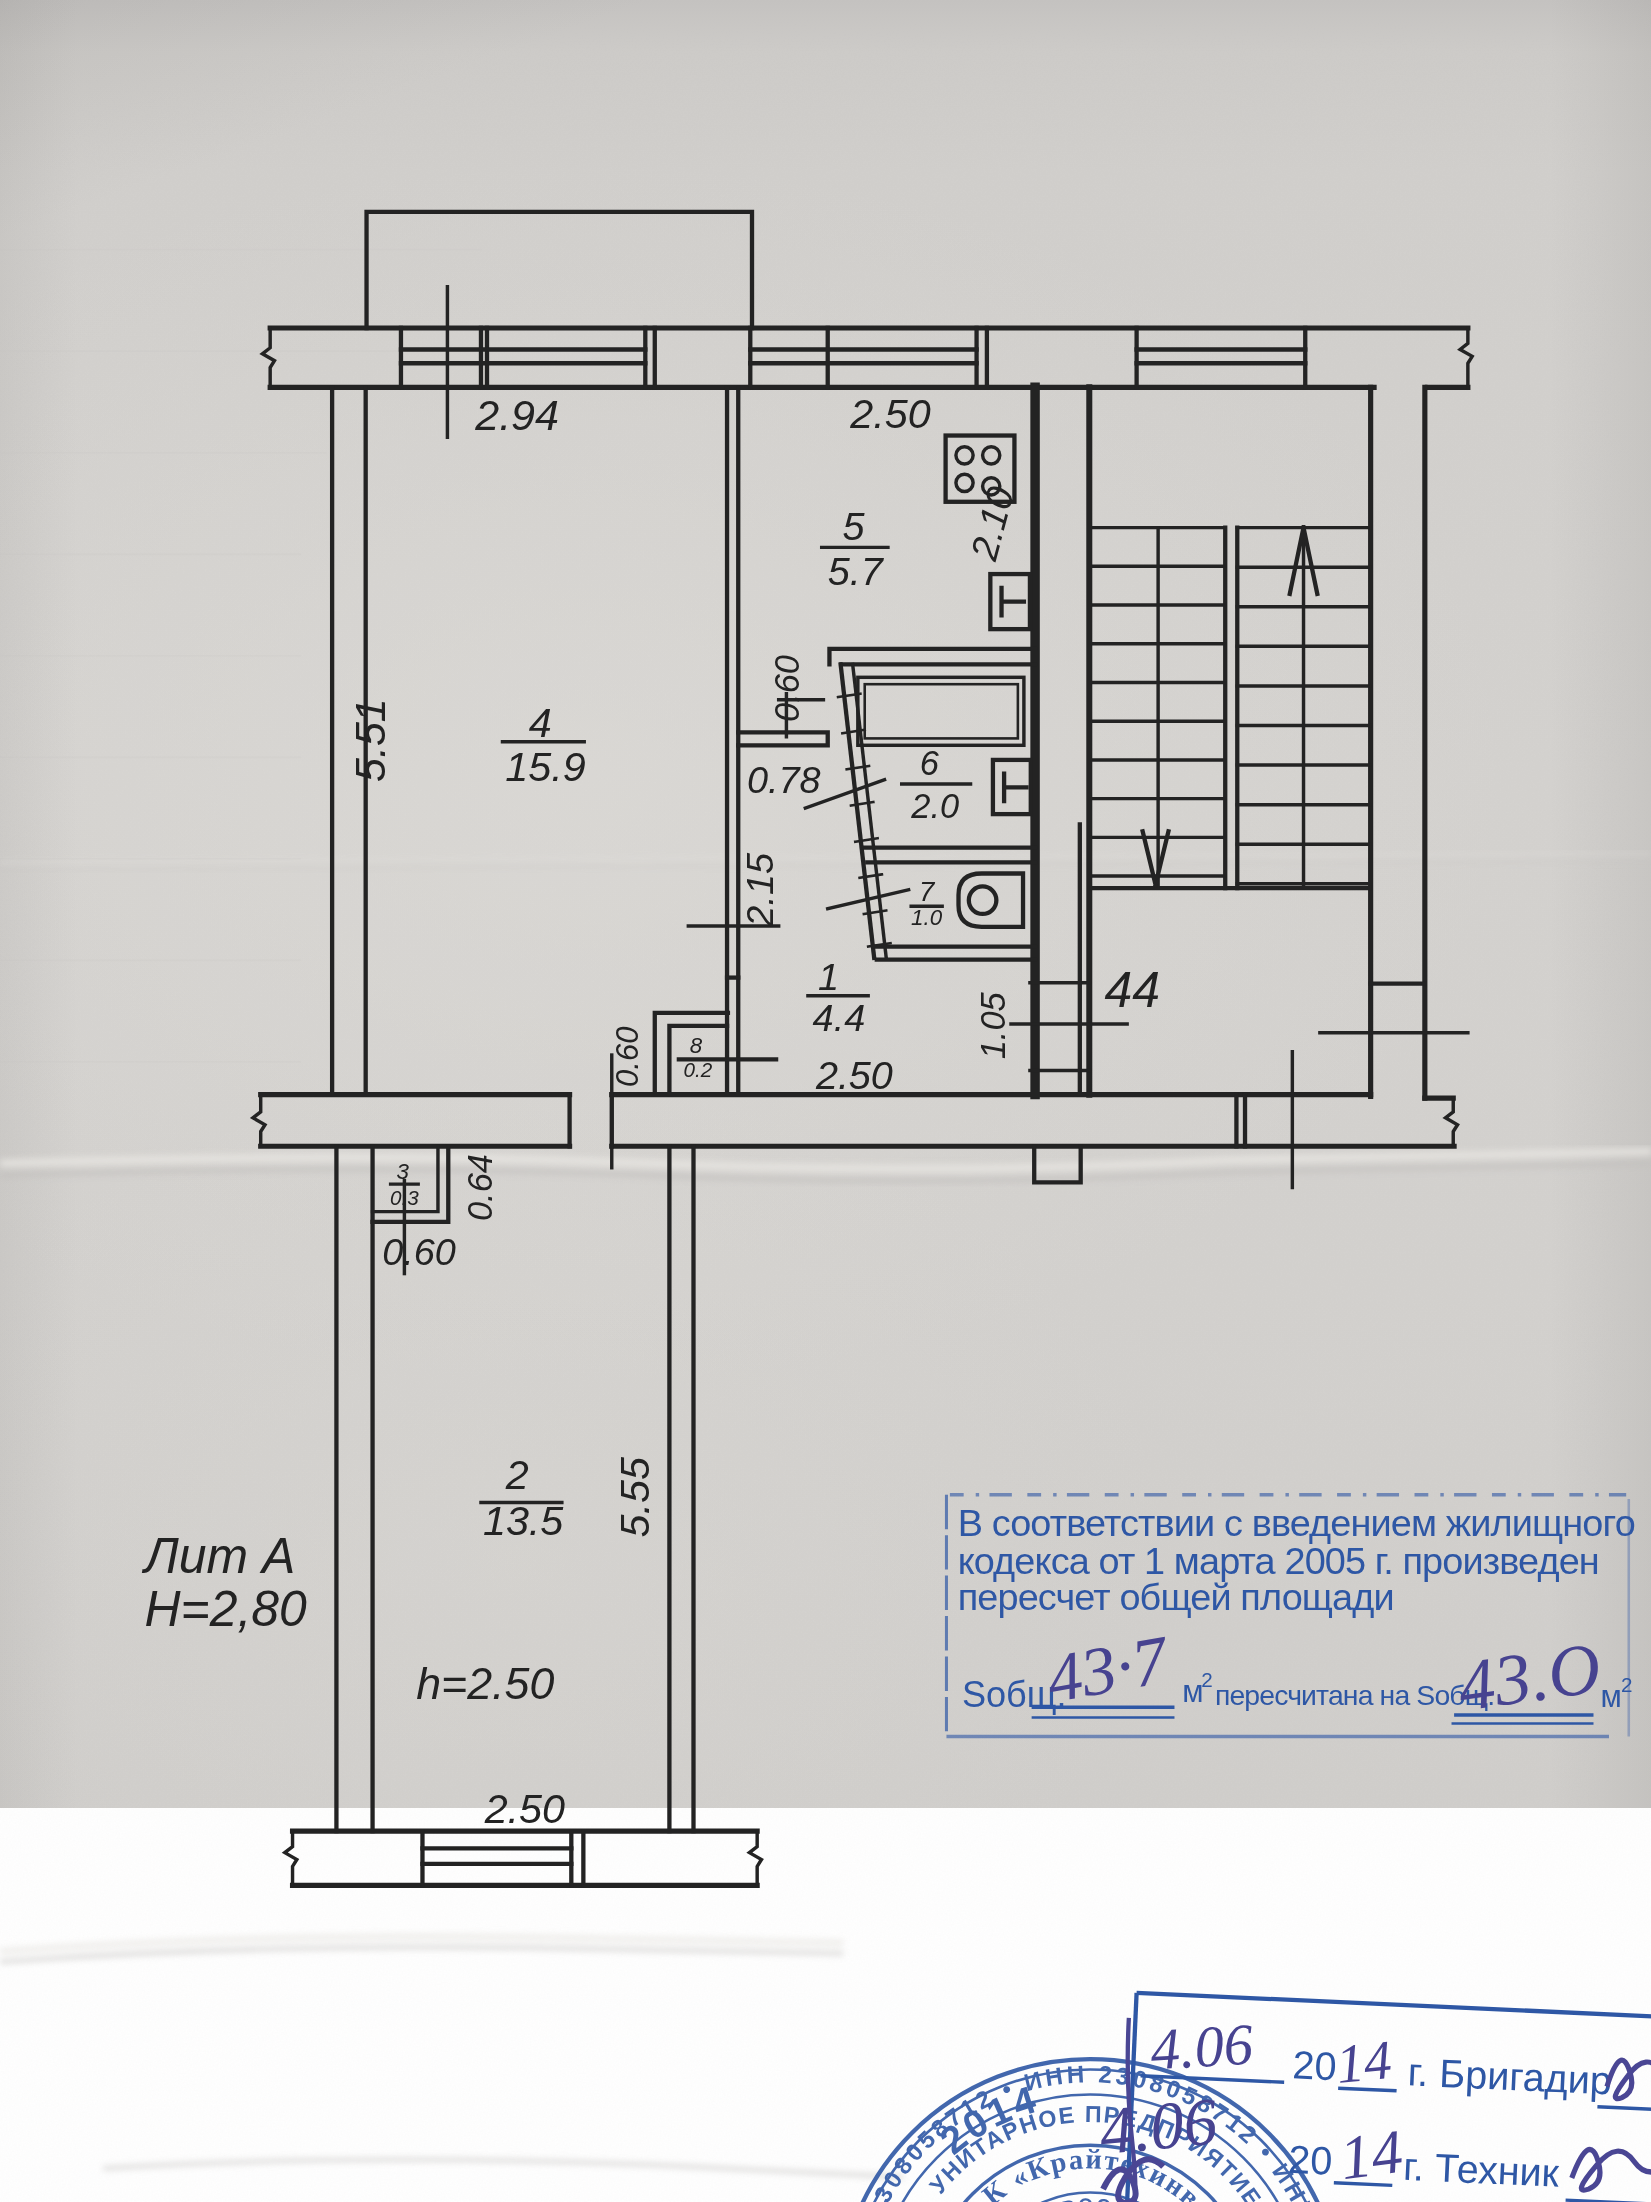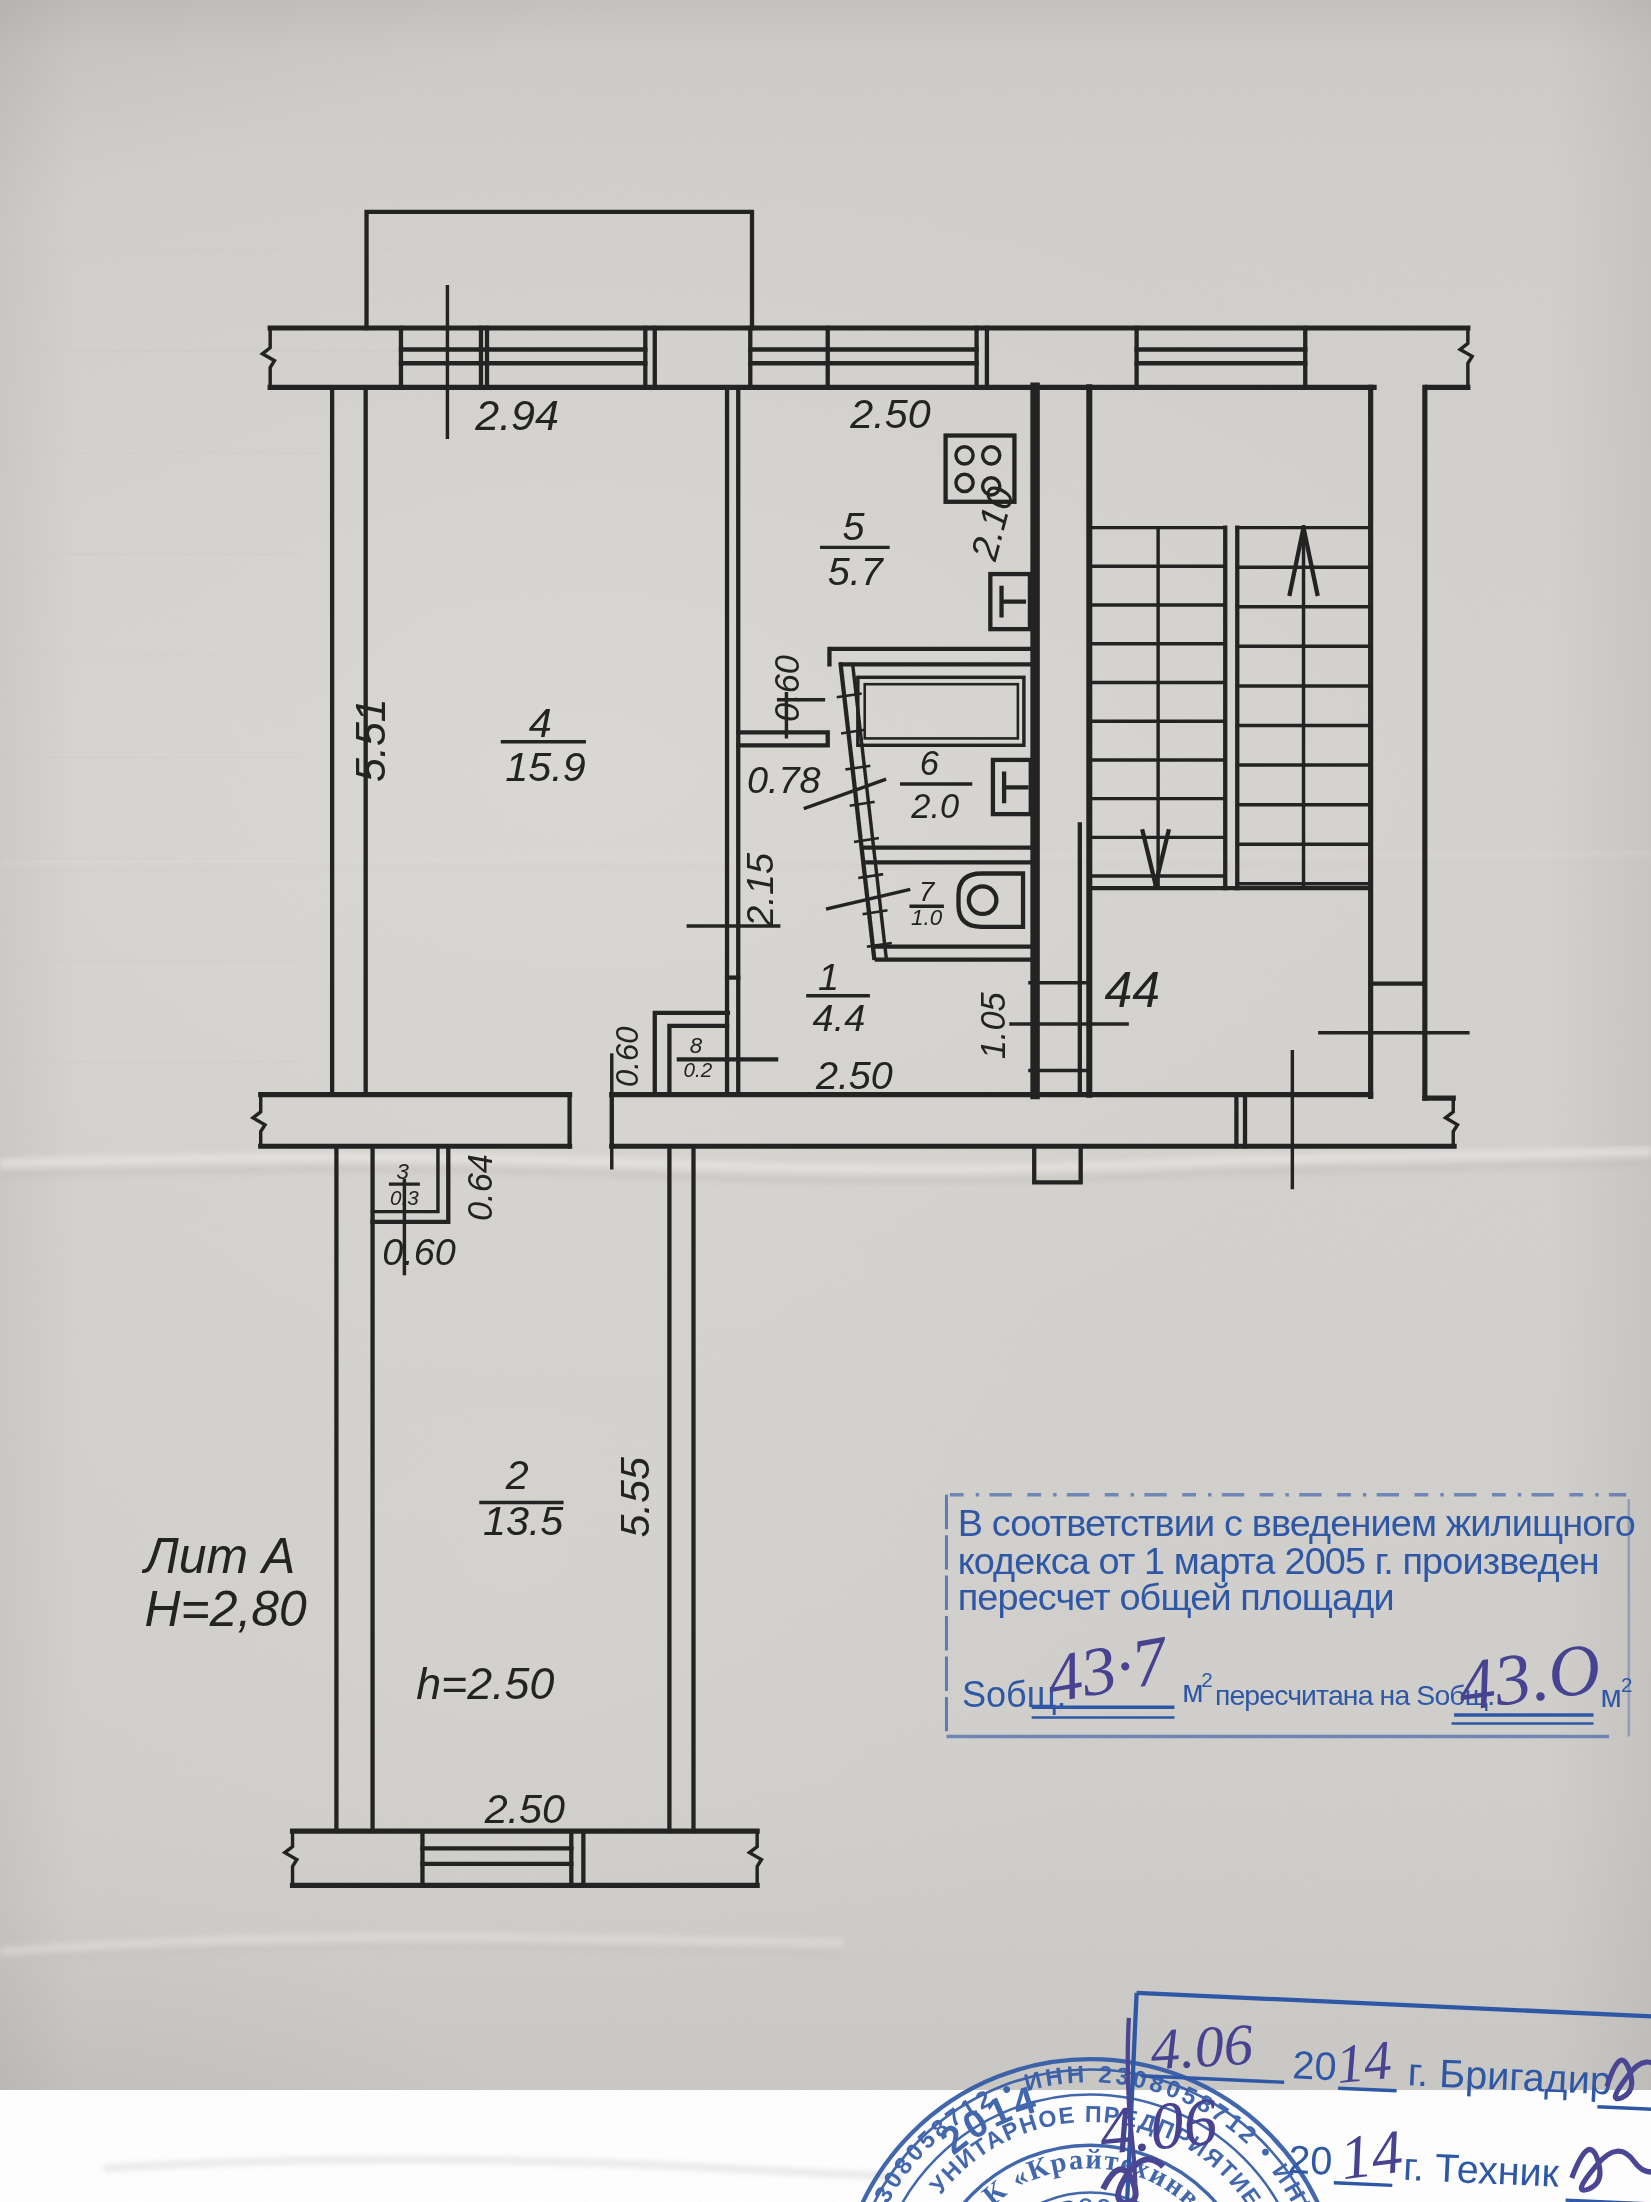--- a/index.html
+++ b/index.html
@@ -1,17 +1,17 @@
 <!DOCTYPE html>
 <html style="font-size:13.8px"><head>
 <meta charset="utf-8">
 <style>
 html,body{margin:0;padding:0;}
 body{width:1652px;height:2203px;overflow:hidden;font-family:"Liberation Sans",sans-serif;}
-.page{position:relative;width:1652px;height:2090px;
+.page{position:relative;width:1652px;height:1808px;
 background:
  radial-gradient(1291px 860px at 585px 774px, rgba(224,222,218,.5), rgba(224,222,218,0) 72%),
  radial-gradient(946px 688px at 516px 1549px, rgba(220,218,214,.35), rgba(220,218,214,0) 70%),
  linear-gradient(160deg, rgba(150,148,146,.18) 0px, rgba(150,148,146,0) 224px),
  linear-gradient(180deg,#c4c2c0 0px,#cdcbc8 52px,#d1cfcc 172px,#d4d2cf 774px,#d3d1ce 1291px,#d0cecb 1807px,#cbc9c6 2022px,#c6c4c1 2203px);
 }
 .shade{position:absolute;inset:0;pointer-events:none;
 background:
  radial-gradient(774px 430px at 0px 2203px, rgba(100,98,96,.12), rgba(100,98,96,0) 70%),
  linear-gradient(90deg, rgba(120,118,116,.10) 0px, rgba(120,118,116,0) 77px),

